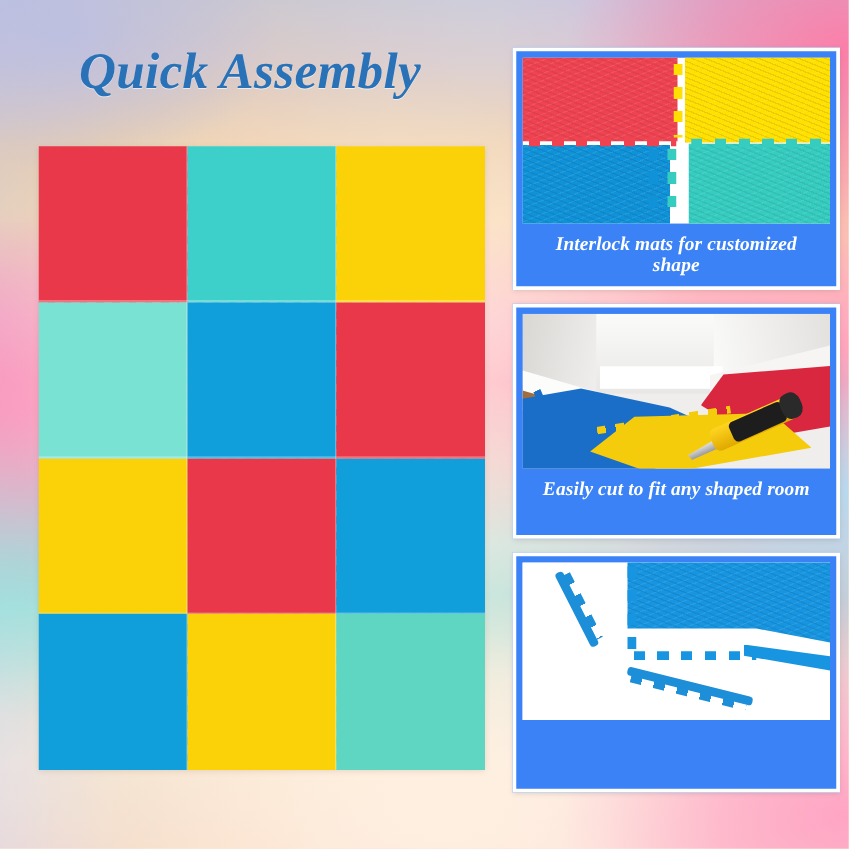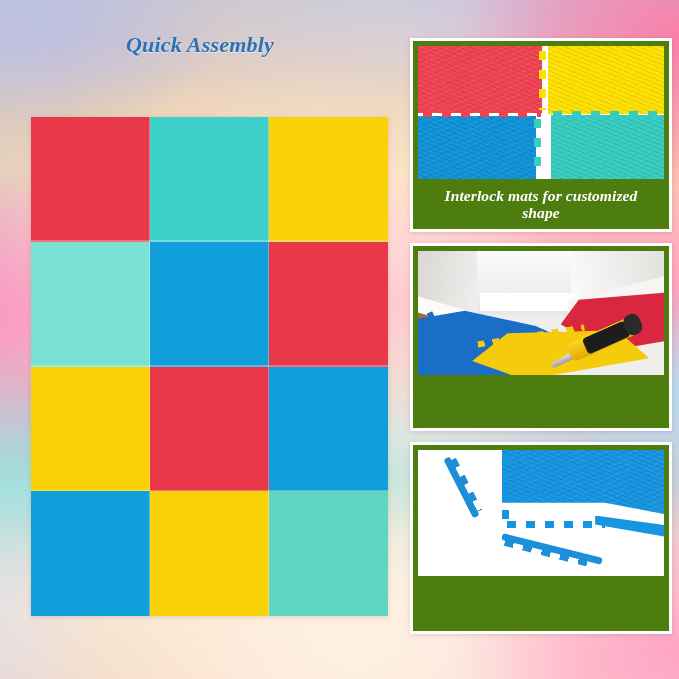--- a/index.html
+++ b/index.html
@@ -43,21 +43,21 @@
       radial-gradient(ellipse 50% 30% at 52% 96%, rgba(255,240,226,.95) 0%, rgba(255,240,226,0) 72%);
   }
   .bgD {
     background:radial-gradient(ellipse 55% 45% at 40% 42%, rgba(255,248,238,.62) 0%, rgba(255,248,238,0) 75%);
   }
 
   
   #title {
     position:absolute; left:0; top:32px; width:400px;
     text-align:center; z-index:5;
-    font-size:22px; font-weight:bold; font-style:italic;
+    font-size:41px; font-weight:bold; font-style:italic;
     color:#2a72b8; letter-spacing:.2px;
     text-shadow:0 1px 0 rgba(255,255,255,.55);
   }
 
   
   #mat {
     position:absolute; left:31px; top:117px;
     width:357px; height:499px; z-index:4;
     display:grid;
     grid-template-columns:repeat(3,1fr);
@@ -78,21 +78,21 @@
       90deg, currentColor 0 6px, transparent 6px 13px);
   }
   .tile .seamR { position:absolute; right:0; top:0; width:1.5px; height:100%;
                  background:rgba(255,255,255,.30); }
   .tile .seamB { position:absolute; bottom:0; left:0; height:1.5px; width:100%;
                  background:rgba(255,255,255,.30); }
 
   
   .panel {
     position:absolute; left:410px; width:262px; z-index:6;
-    background:#4d7c0f;
+    background:#3b82f6;
     border:3px solid #ffffff;
     box-shadow:0 1px 4px rgba(110,90,80,.22);
     padding:5px 5px 0 5px;
   }
   #panel1 { top:38px;  height:194px; }
   #panel2 { top:243px; height:188px; }
   #panel3 { top:442px; height:192px; }
 
   .pimg { position:relative; width:100%; overflow:hidden; }
   #panel1 .pimg { height:133px; }
@@ -307,20 +307,21 @@
       <div class="nubY nubs-h" style="left:24%;top:66%;width:44%;height:6px;transform:rotate(-9deg);"></div>
       <div class="nubB nubs-v" style="left:6%;top:48%;height:26%;width:6px;transform:rotate(-24deg);"></div>
       <div class="knife">
         <div class="kblade"></div>
         <div class="kbody"></div>
         <div class="kgrip"></div>
         <div class="kcap"></div>
       </div>
     </div>
   </div>
+  <div class="cap">Easily cut to fit any shaped room</div>
 </div>
 
 <div class="panel" id="panel3">
   <div class="pimg">
     <div class="p3">
       <div class="bigBlue">
           <div class="tex"></div>
         </div>
       <div class="blueTail"></div>
       <div class="teeth-h" style="left:36%;top:56%;width:40%;color:#1795e0;"></div>

